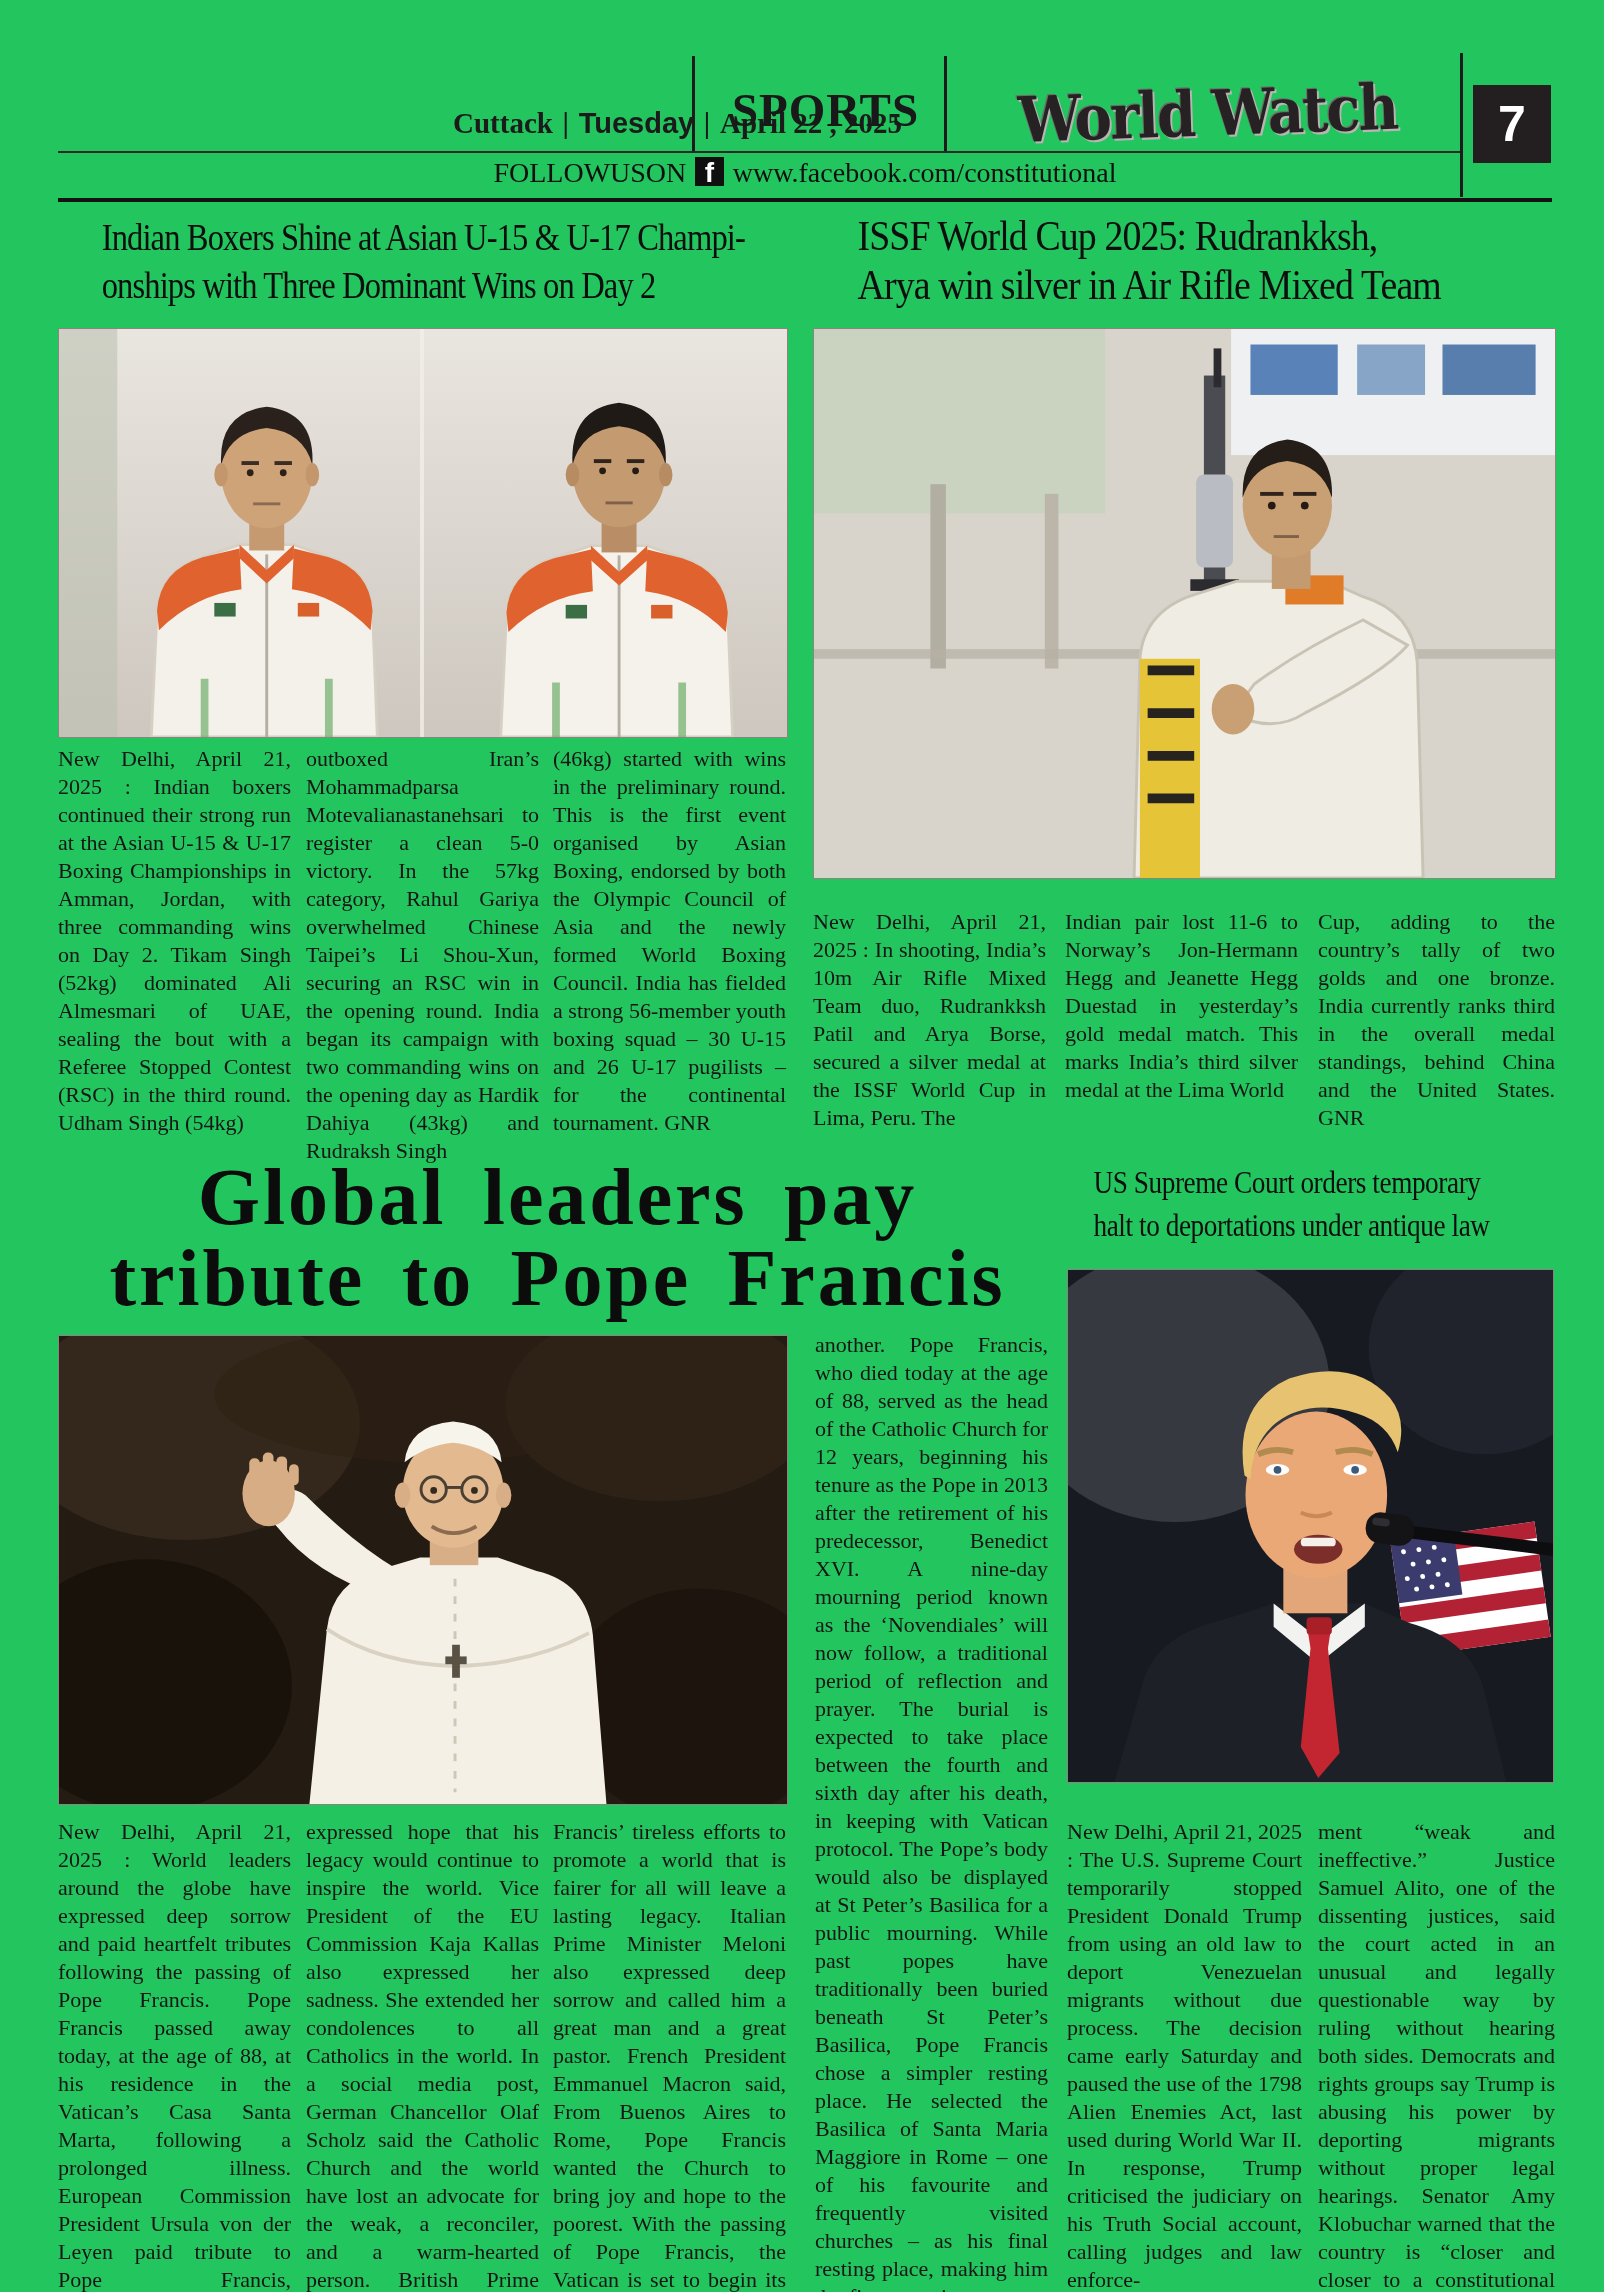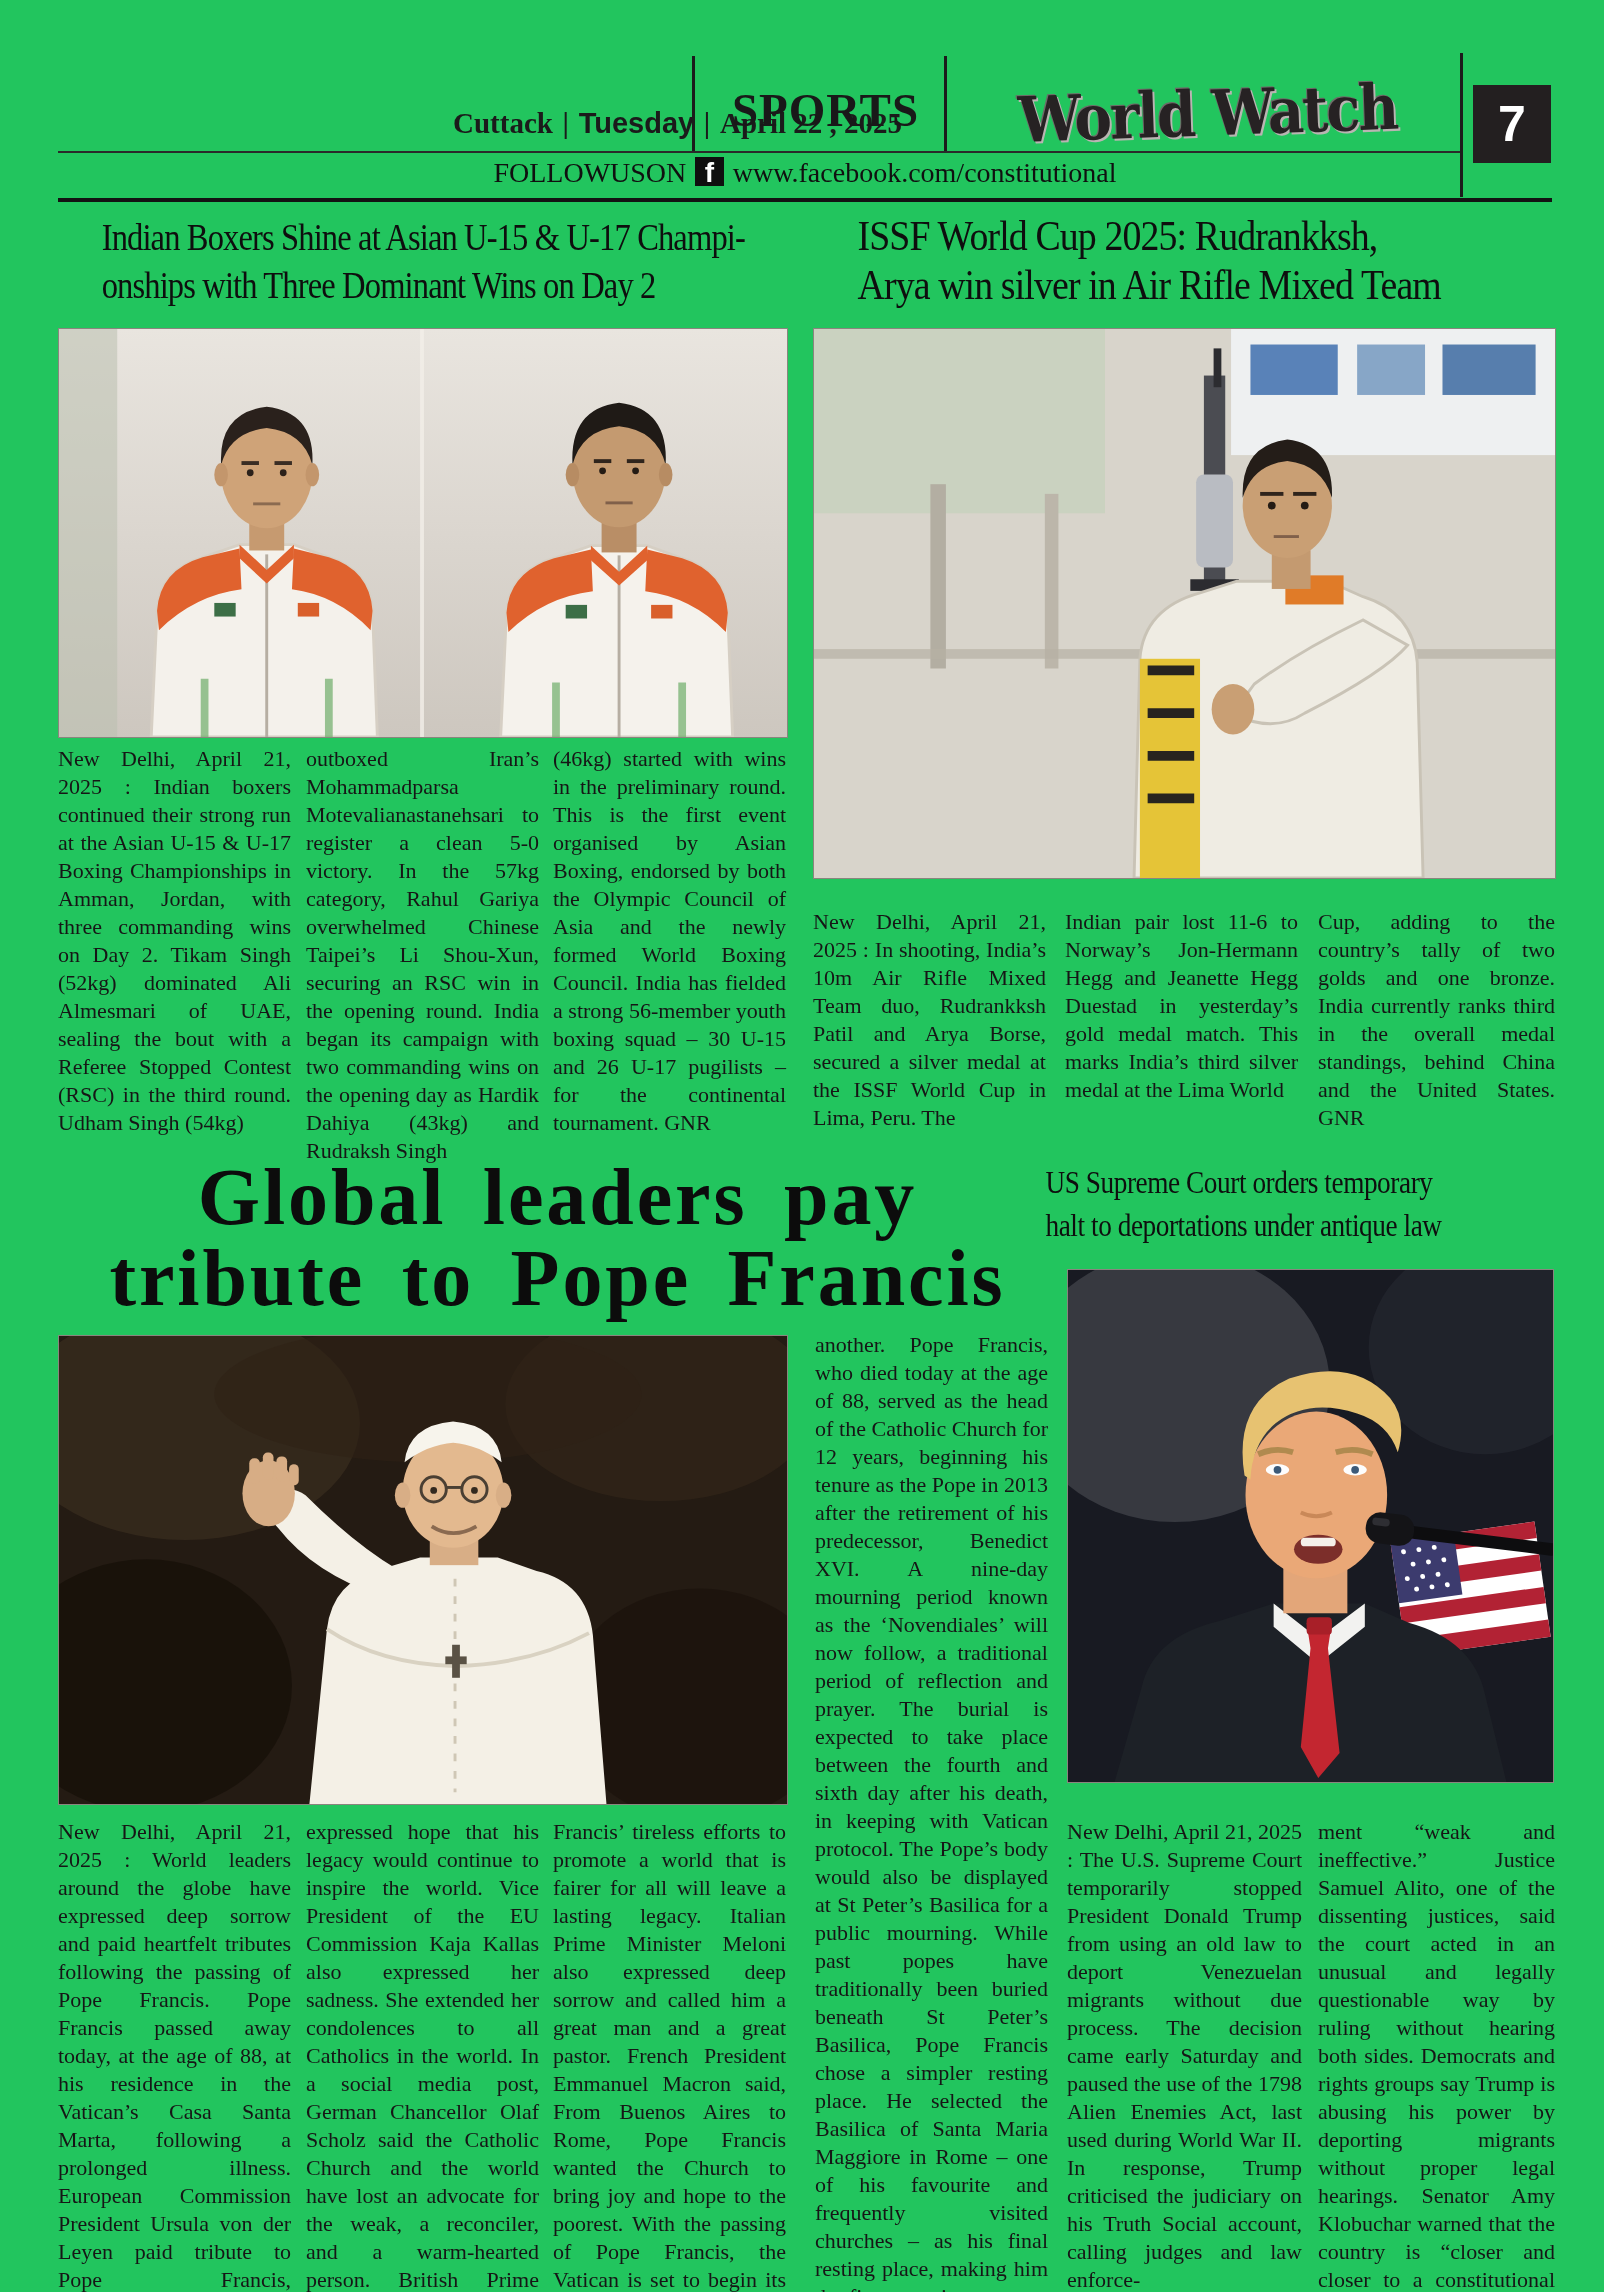--- a/index.html
+++ b/index.html
@@ -33,21 +33,21 @@
   .follow { left:58px; top:157px; width:1494px; height:39px; display:flex; align-items:flex-start; justify-content:center; gap:8.7px; font-size:28px; color:#101010; }
   .fb-icon { width:29px; height:29px; background:#0f0f0f; display:flex; align-items:flex-end; justify-content:center; }
   .fb-icon span { color:#fff; font-family:"Liberation Sans", sans-serif; font-weight:bold; font-size:28px; line-height:26px; }
   .rule2 { left:58px; top:198px; width:1494px; height:3.9px; background:#131313; }
 
   
   .headline { text-align:left; font-weight:normal; color:#0e0e0e; }
   .headline .hl-line { transform:scaleX(0.88); transform-origin:50% 50%; white-space:nowrap; }
   .boxing-headline { left:58px; top:214px; width:728px; font-size:37px; line-height:48px; letter-spacing:-1px; }
   .issf-headline   { left:813px; top:211px; width:741px; font-size:43px; line-height:49px; letter-spacing:-1px; }
-  .scotus-headline { left:1016px; top:1161px; width:491px; font-size:31px; line-height:43px; letter-spacing:-0.5px; }
+  .scotus-headline { left:1064px; top:1161px; width:491px; font-size:31px; line-height:43px; letter-spacing:-0.5px; }
   .mega-headline { left:58px; top:1157px; width:999px; text-align:center; font-weight:bold;
     font-size:80px; line-height:81px; letter-spacing:2.9px; word-spacing:13.6px; color:#0c0c0c; }
 
   
   .photo { border:1px solid #8a857e; overflow:hidden; background:#ccc; }
   .boxers-photo  { left:58px;   top:328px;  width:728px; height:408px; }
   .shooter-photo { left:813px;  top:328px;  width:741px; height:549px; }
   .pope-photo    { left:58px;   top:1335px; width:728px; height:468px; }
   .trump-photo   { left:1067px; top:1269px; width:485px; height:512px; }
   .photo svg { display:block; width:100%; height:100%; }

